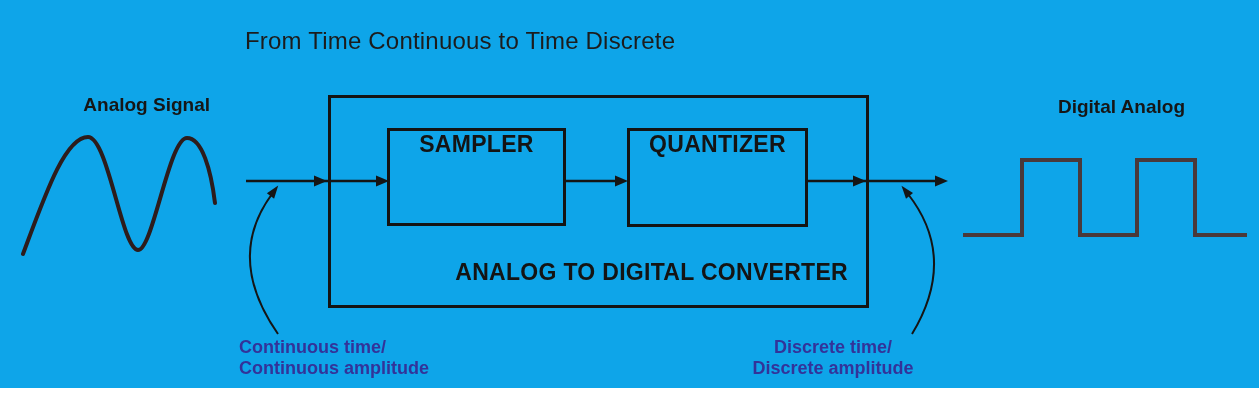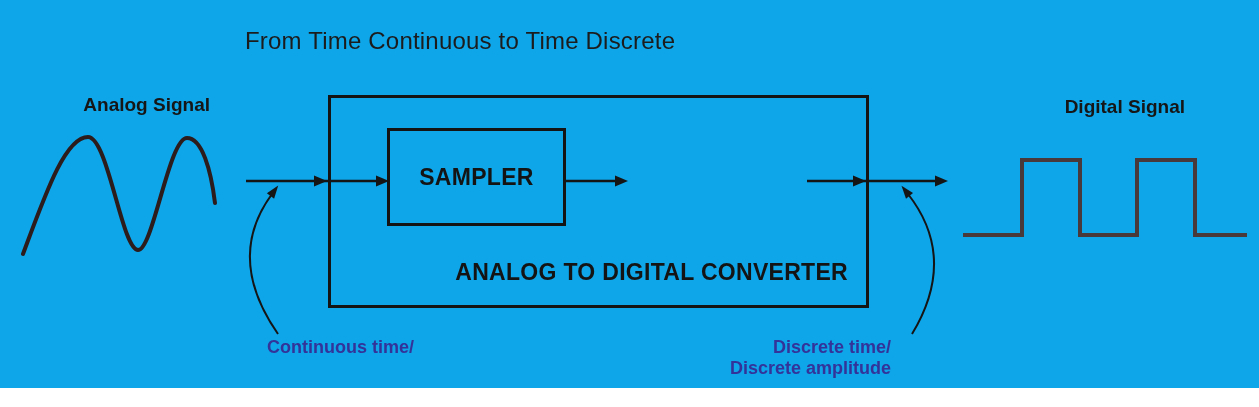--- a/index.html
+++ b/index.html
@@ -29,39 +29,39 @@
   .analog-label{left:60px; top:94px; width:150px;}
   .digital-label{left:1030px; top:96px; width:155px;}
   .diagram-svg{left:0; top:0;}
   .box{
     box-sizing:border-box;
     border:3px solid #141414;
     background:transparent;
   }
   .outer-box{left:328px; top:95px; width:541px; height:213px;}
   .inner-box{
-    display:flex; align-items:center; justify-content:center;
+    display:flex; align-items:flex-start; justify-content:center;
     font-weight:bold; font-size:23px; color:#141414;
     letter-spacing:0.3px; white-space:nowrap;
   }
   .sampler-box{left:387px; top:128px; width:179px; height:98px;}
   .quantizer-box{left:627px; top:128px; width:181px; height:99px;}
   .adc-label{
     left:328px; top:259px; width:520px;
     text-align:right;
     font-weight:bold; font-size:23px; color:#141414;
     letter-spacing:0.3px; white-space:nowrap;
   }
   .blue-note{
     font-weight:bold; font-size:18px;
     line-height:21px;
     white-space:nowrap;
   }
-  .note-left{left:239px; top:337px; text-align:left;margin-left:28px;}
-  .note-right{left:691px; top:337px; width:200px; text-align:right;}
+  .note-left{left:239px; top:337px; text-align:left;}
+  .note-right{left:733px; top:337px; width:200px; text-align:center;}
 </style>
 </head>
 <body>
 
 <div class="stage">
 
   <svg class="abs diagram-svg" width="1259" height="407" viewBox="0 0 1259 407">
 
     <path d="M23,254 C45,195 65,137 88,137 C108,137 122,250 138,250 C153,250 169,138 187,138 C202,138 211,170 215,203" fill="none" stroke-width="4" stroke-linecap="round" stroke="#2d1c1c"></path>
 
@@ -88,33 +88,37 @@
     <g stroke="none" fill="#151515">
       <polygon points="278.2,185.5 274.1,198.7 266.9,193.3"></polygon>
       <polygon points="901.5,185.7 913,193.1 906,198.7"></polygon>
     </g>
   </svg>
 
   <div class="abs title">From Time Continuous to Time Discrete</div>
 
   <div class="abs sig-label analog-label">Analog Signal</div>
 
-  <div class="abs sig-label digital-label">Digital Signal</div>
+  <div class="abs sig-label digital-label">Digital Analog</div>
 
   <div class="abs box outer-box"></div>
 
   <div class="abs box inner-box sampler-box">
     <span>SAMPLER</span>
   </div>
 
+  <div class="abs box inner-box quantizer-box">
+    <span>QUANTIZER</span>
+  </div>
 
   <div class="abs adc-label">ANALOG TO DIGITAL CONVERTER</div>
 
   <div class="abs blue-note note-left" style="color: rgb(51, 51, 153);">
     <div>Continuous time/</div>
+    <div>Continuous amplitude</div>
   </div>
 
   <div class="abs blue-note note-right" style="color: rgb(51, 51, 153);">
     <div>Discrete time/</div>
     <div>Discrete amplitude</div>
   </div>
 
 </div>
 
 </body></html>

